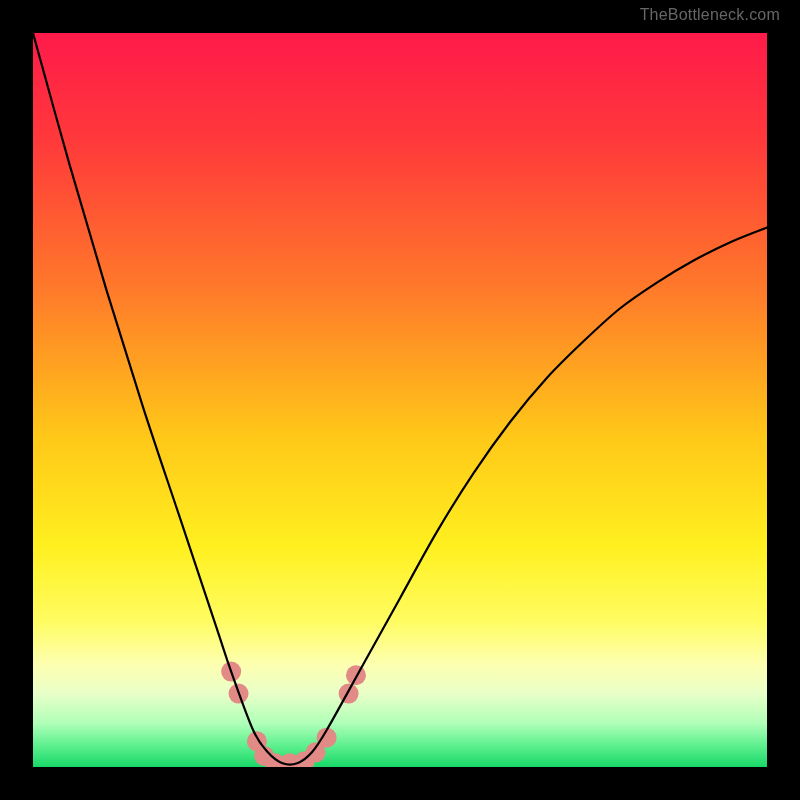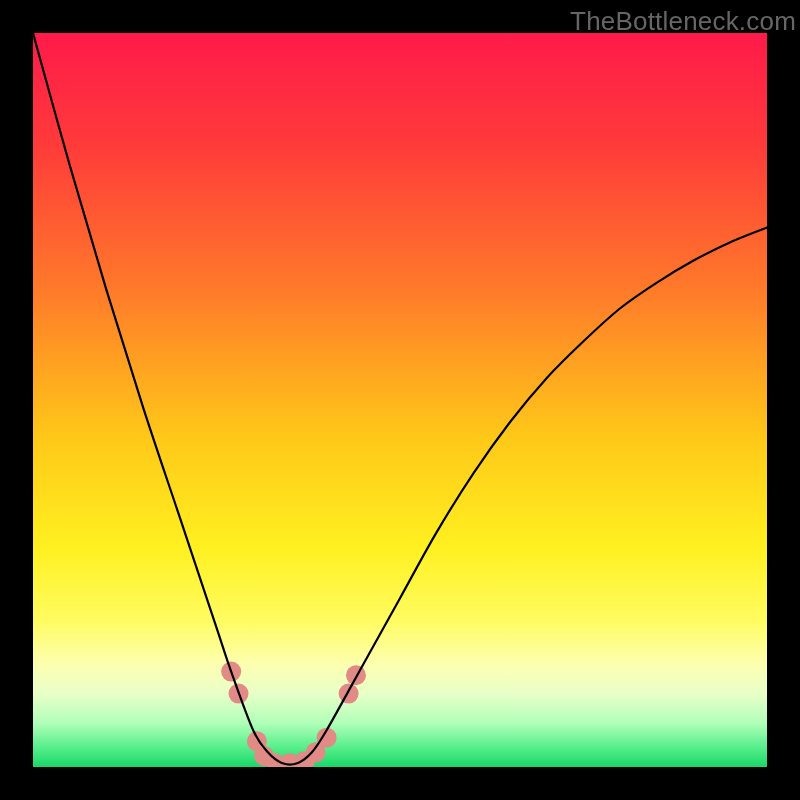--- a/index.html
+++ b/index.html
@@ -7,23 +7,23 @@
     width: 800px;
     height: 800px;
     background: #000;
     position: relative;
     font-family: Arial, Helvetica, sans-serif;
     overflow: hidden;
   }
   .watermark {
     position: absolute;
     top: 6px;
-    right: 4px;
+    right: 20px;
     color: #666;
-    font-size: 26px;
+    font-size: 16px;
     font-weight: 500;
     z-index: 10;
     letter-spacing: 0.2px;
   }
   .plot-area {
     position: absolute;
     left: 33px;
     top: 33px;
     width: 734px;
     height: 734px;

